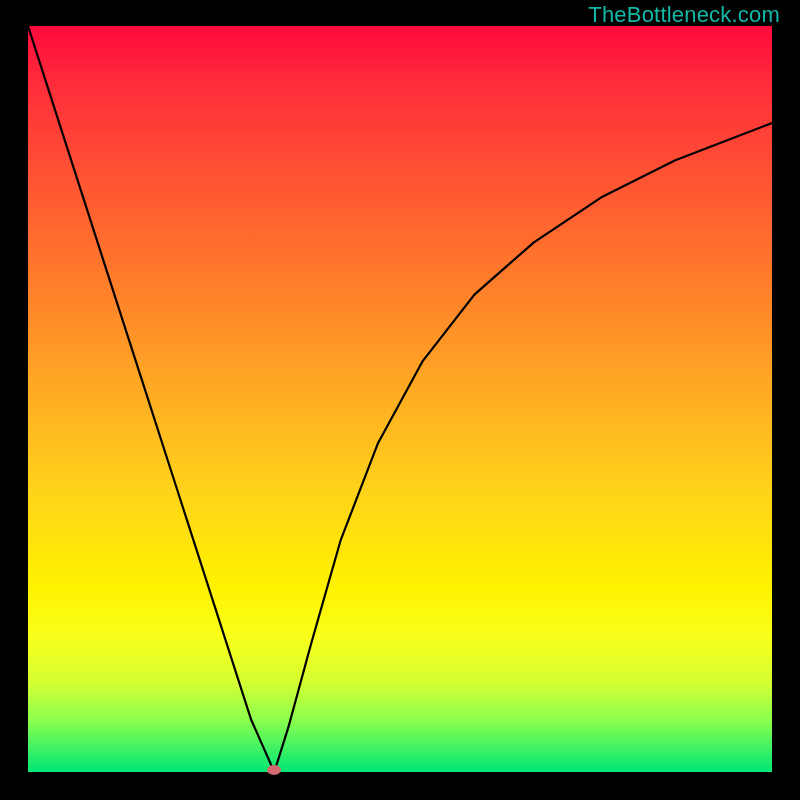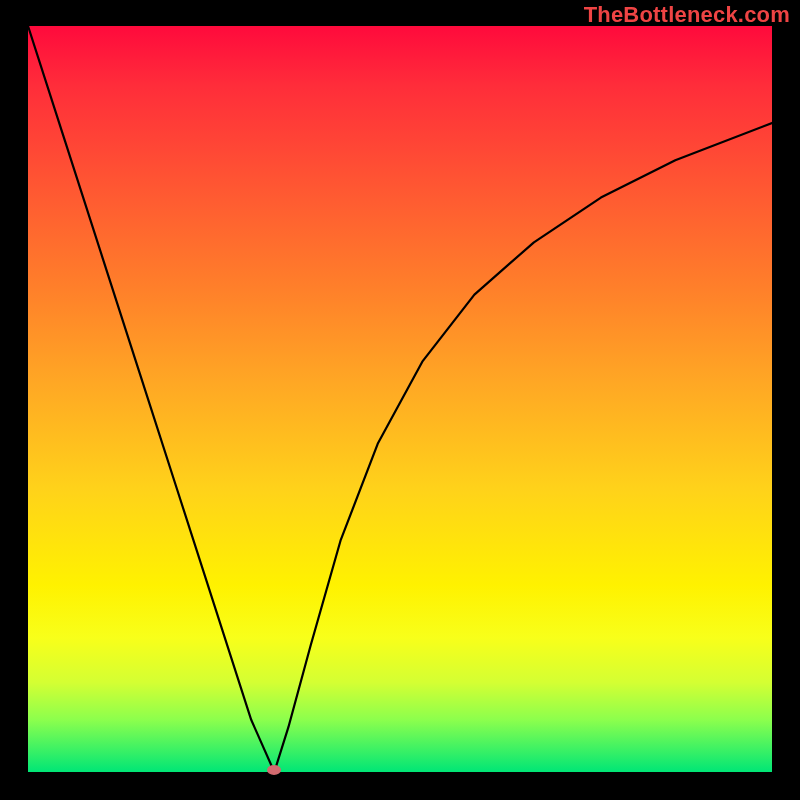--- a/index.html
+++ b/index.html
@@ -53,24 +53,24 @@
     top: 760px;
     width: 14px;
     height: 10px;
     background: #d26a6f;
     border-radius: 50%;
     pointer-events: none;
   }
   .watermark {
     position: absolute;
     top: 2px;
-    right: 10px;
-    color: #ef4444;
+    right: 20px;
+    color: #14b8a6;
     font-size: 22px;
-    font-weight: 700;
+    font-weight: 400;
     letter-spacing: 0.2px;
   }
 </style>
 </head>
 <body>
 
 <div class="frame">
 
   <div class="plot-area"></div>
 

